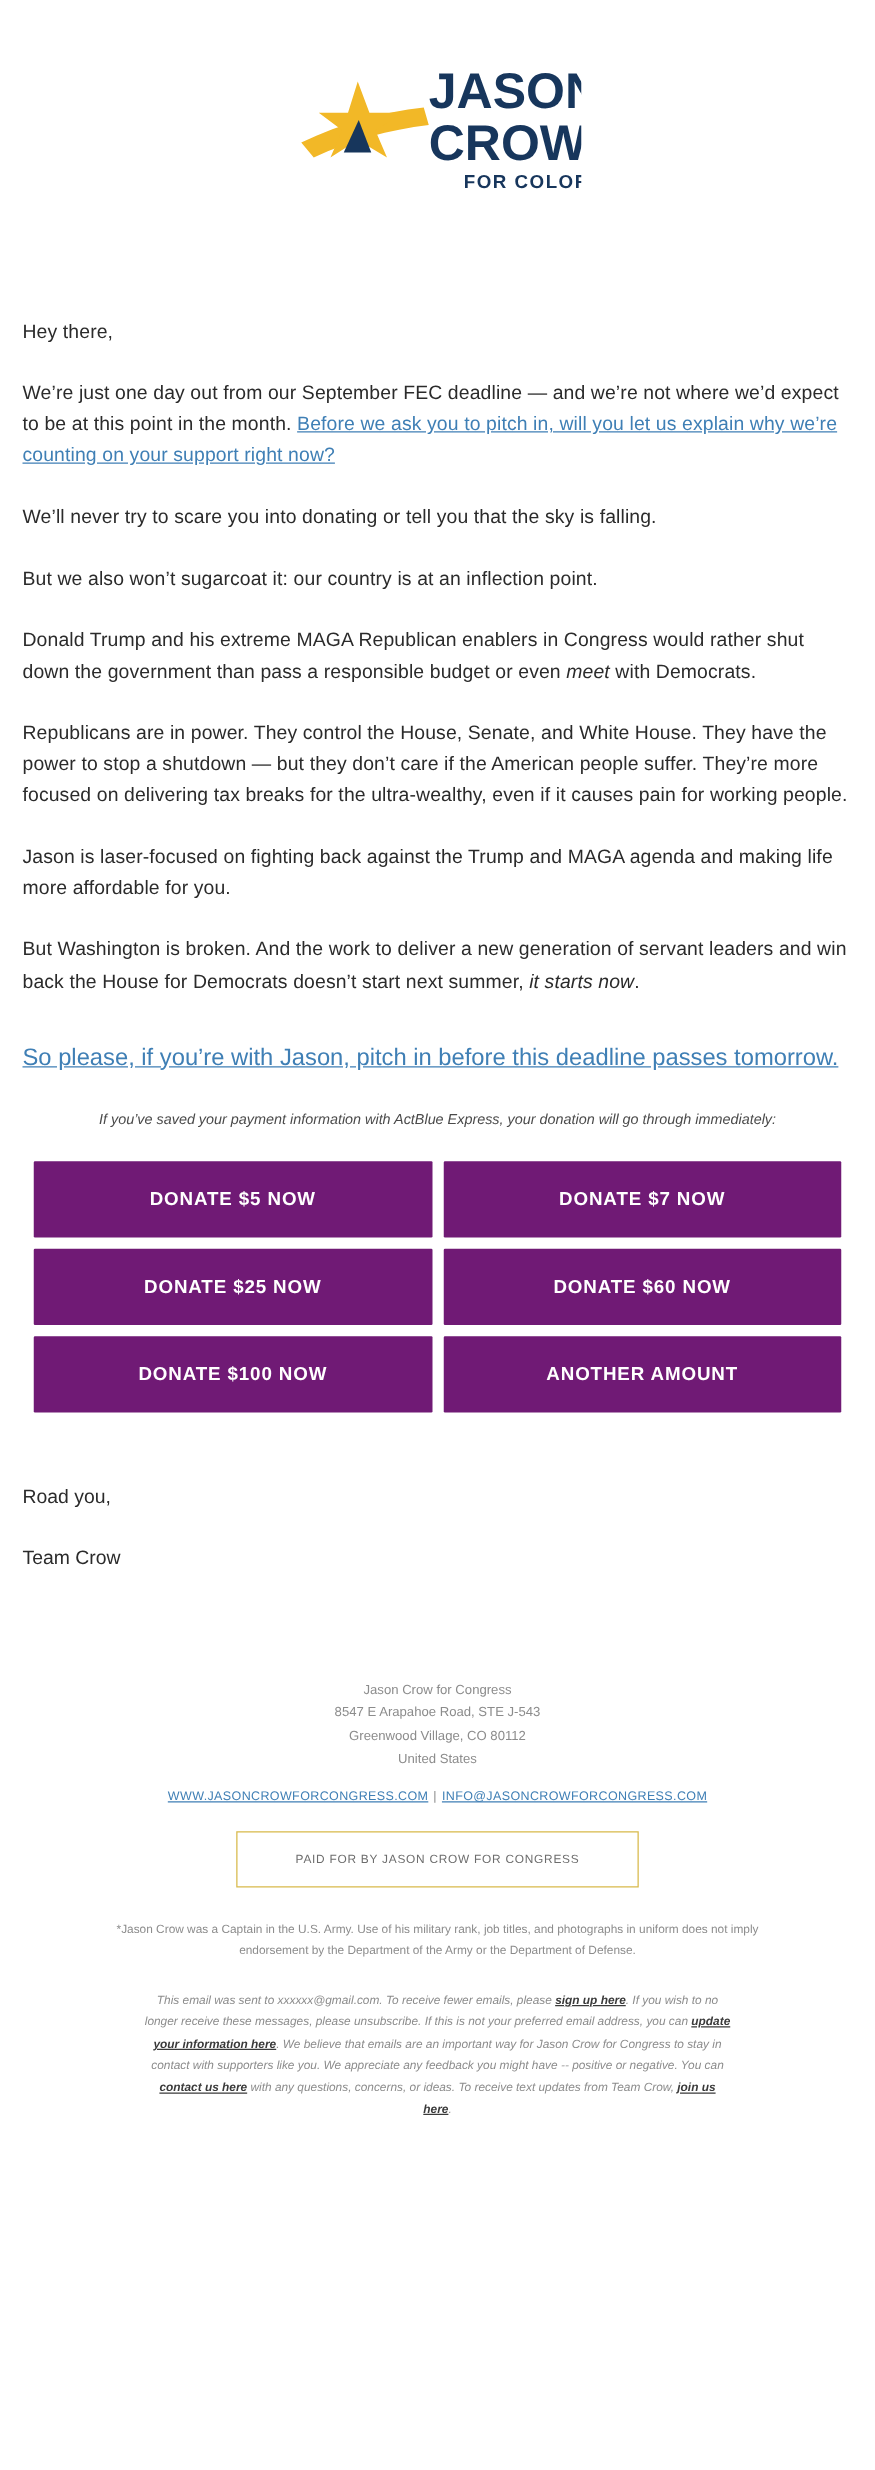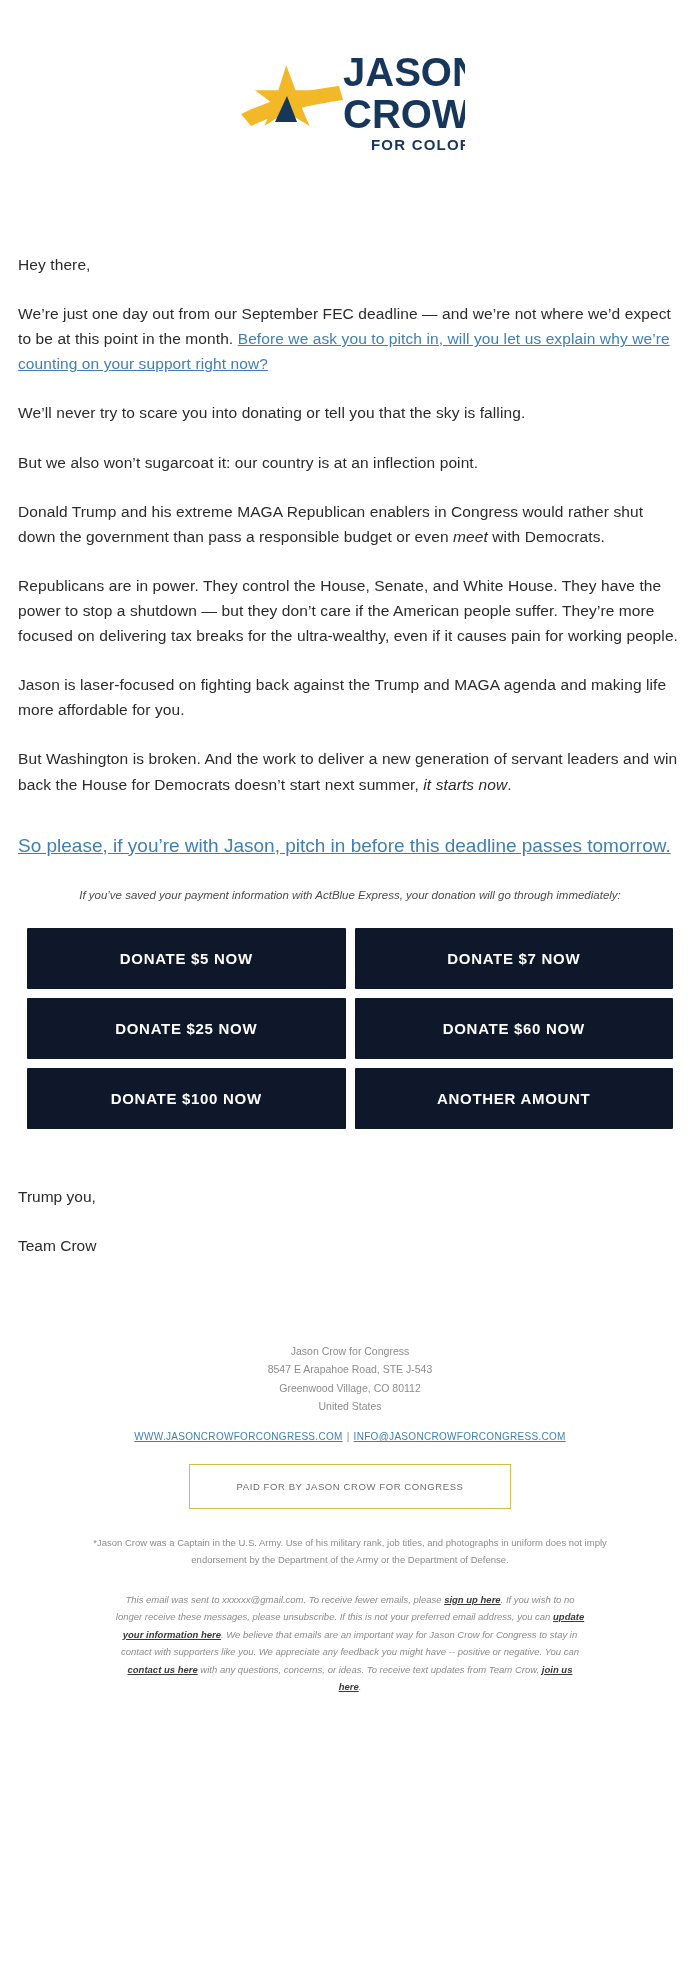--- a/index.html
+++ b/index.html
@@ -72,21 +72,21 @@
   
   .btn-grid {
     width: 100%;
     border-collapse: separate;
     border-spacing: 9px 9px;
     margin: 0 auto 10px auto;
   }
   .btn-grid td { width: 50%; padding: 0; }
   .donate-btn {
     display: block;
-    background: #0f172a;
+    background: #701a75;
     color: #ffffff;
     text-align: center;
     text-decoration: none;
     font-size: 15px;
     font-weight: bold;
     letter-spacing: .7px;
     padding: 22px 4px;
     border-radius: 1px;
   }
 
@@ -227,21 +227,21 @@
         </td>
         <td>
           <a class="donate-btn" href="#">ANOTHER AMOUNT</a>
         </td>
       </tr>
     </tbody>
       </table>
   </div>
 
   <div class="signoff">
-    <p>Trump you,</p>
+    <p>Road you,</p>
     <p>Team Crow</p>
   </div>
 
   <div class="footer">
     <p class="addr">
       <span>Jason Crow for Congress</span><br>
       <span>8547 E Arapahoe Road, STE J-543</span><br>
       <span>Greenwood Village, CO 80112</span><br>
       <span>United States</span>
     </p>

